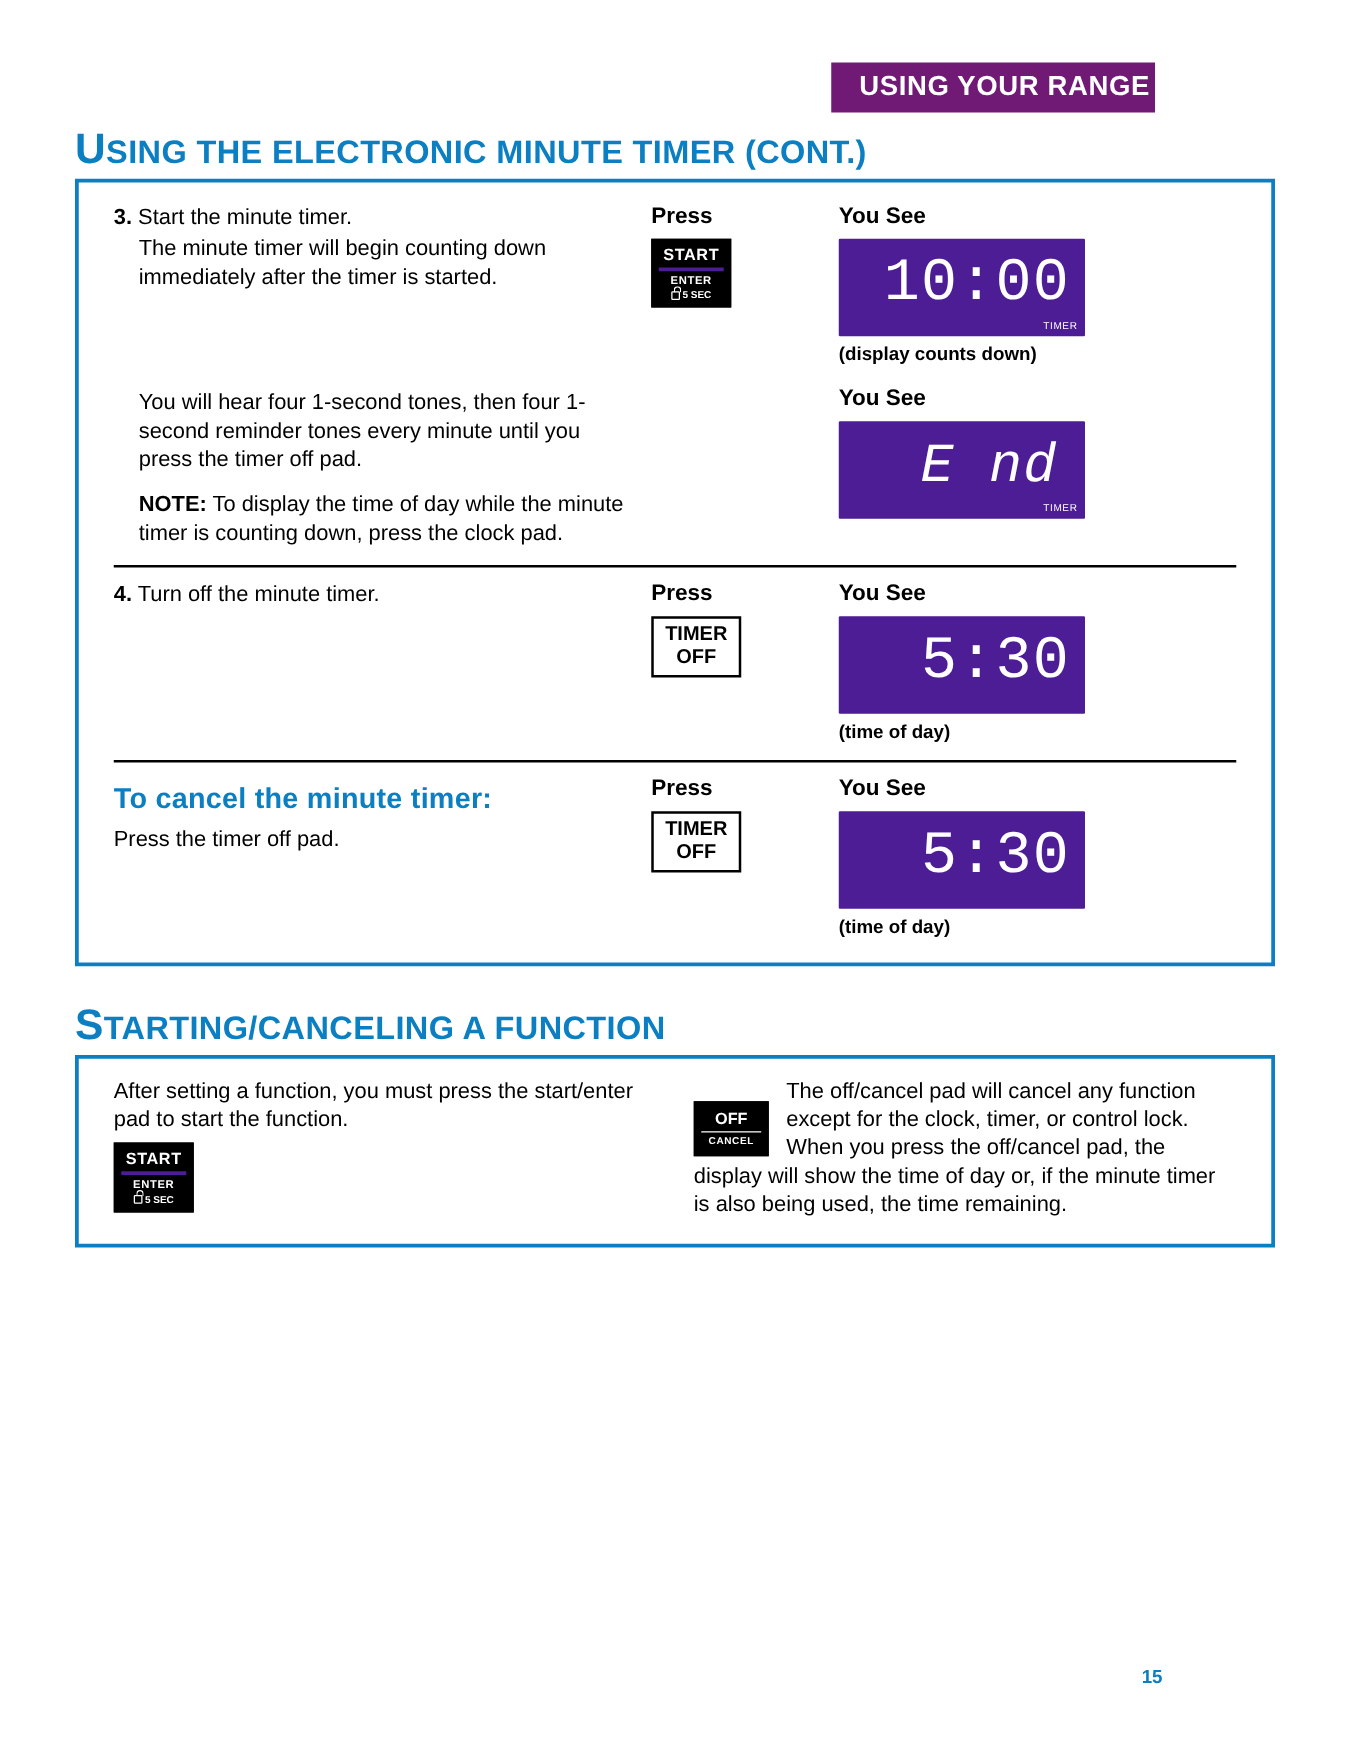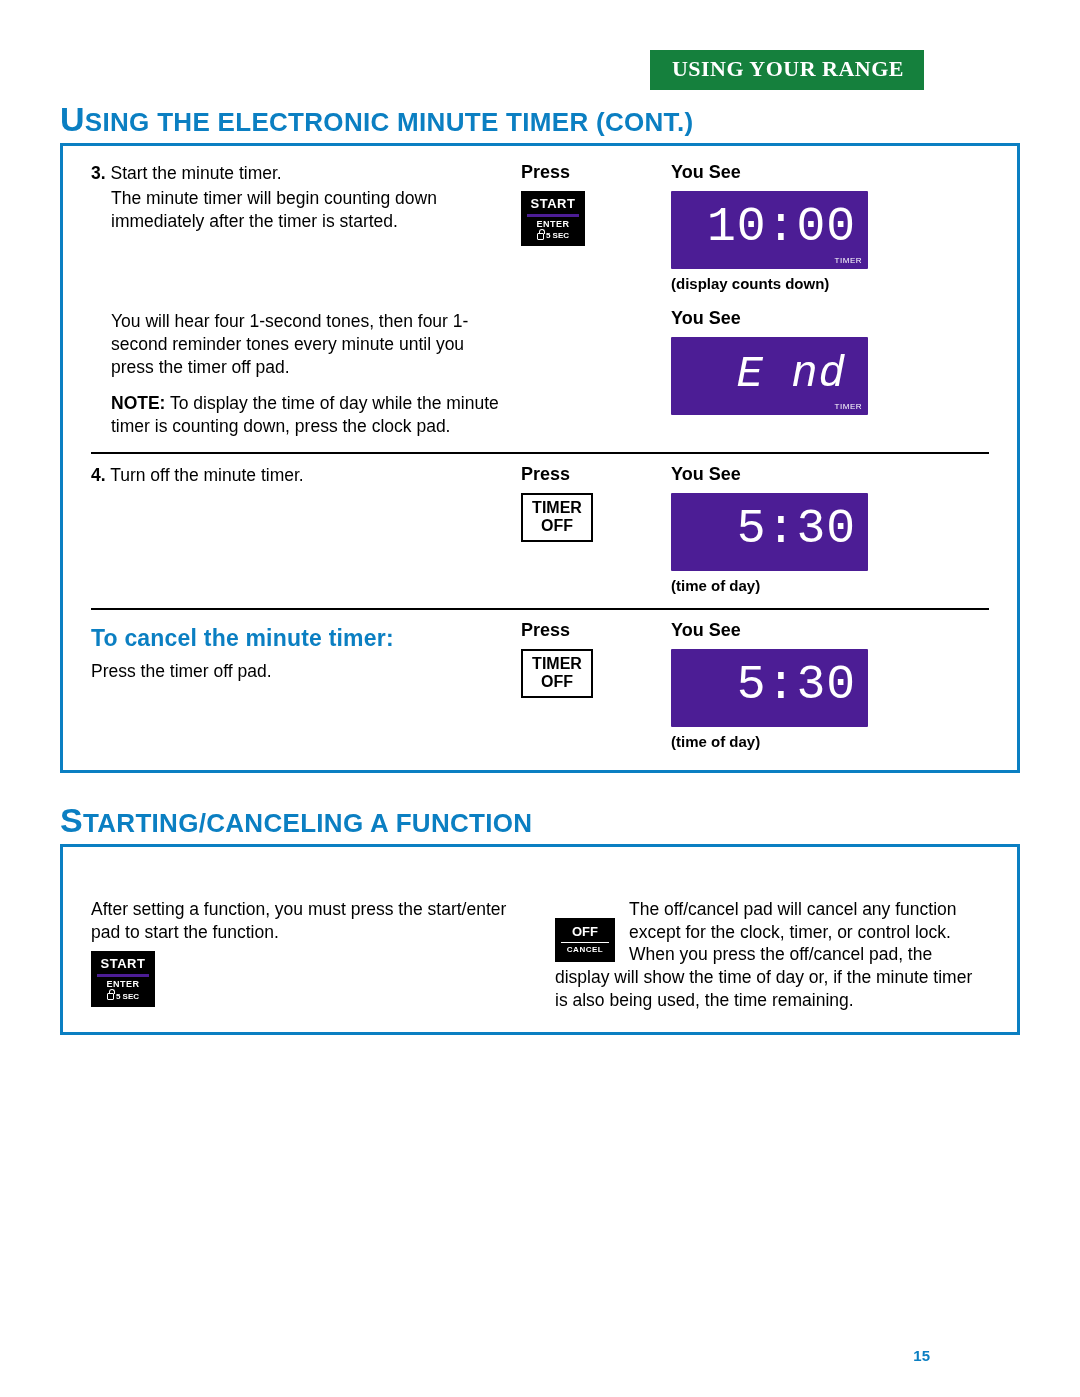--- a/index.html
+++ b/index.html
@@ -20,28 +20,28 @@
   
   .header-tab {
     position: relative;
     height: 36px;
     margin-bottom: 14px;
   }
   .tab {
     position: absolute;
     right: 96px;
     top: 0;
-    background: #15803d;
-    color: #fff;
-    font-family: Liberation Serif, serif;
+    background: #701a75;
+    color: #fff;
+    font-family: Liberation Sans, sans-serif;
     font-stretch: condensed;
     font-weight: 700;
     font-size: 22px;
     letter-spacing: 0.5px;
-    padding: 6px 20px 8px 22px;
+    padding: 6px 4px 8px 22px;
   }
   
   .section-title {
     font-family: "Arial Narrow", Arial, sans-serif;
     font-stretch: condensed;
     font-weight: 800;
     color: #0b7fc2;
     font-size: 34px;
     letter-spacing: 0.3px;
     margin: 4px 0 4px 0;
@@ -175,28 +175,28 @@
     letter-spacing: 0.5px;
     color: #fff;
   }
   .display.end .seg { font-size: 44px; right: 22px; font-style: italic;}
   
   .seg {
     font-family: "Courier New", monospace;
   }
   
   .two-col {
-    display:flex; gap: 30px; margin-top: 37px;
+    display:flex; gap: 30px;
   }
   .two-col > div { flex:1; font-size: 17.5px; line-height:1.3;}
   .two-col .inline-pad { float:left; margin: 4px 14px 4px 0;}
   .page-num {
     position: absolute;
     right: 150px;
-    bottom: 33px;
+    bottom: 47px;
     color: #0b7fc2;
     font-weight: 700;
     font-size: 15px;
   }
   .block { display:block; }
   .mt6 { margin-top: 6px;}
   .mt14 { margin-top: 14px;}
 </style>
 </head>
 <body>

